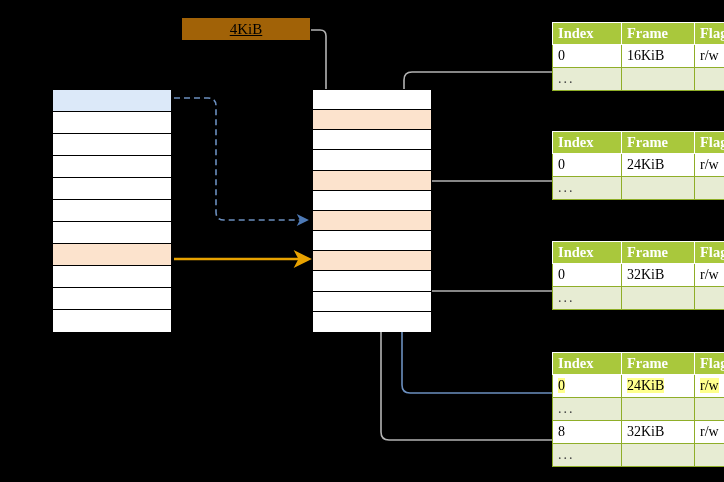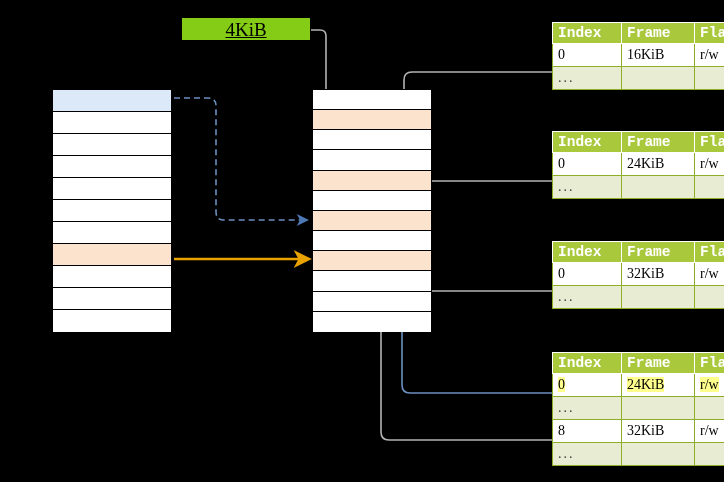--- a/index.html
+++ b/index.html
@@ -13,36 +13,35 @@
   
   .memcol{position:absolute;border:1px solid #000;box-sizing:border-box;background:#fff;}
   .memrow{box-sizing:border-box;border-bottom:1px solid #000;background:#fff;}
   .memrow:last-child{border-bottom:none;}
   .memrow.blue{background:#dce9f9;}
   .memrow.orange{background:#fce3cd;}
 
   
   .labelbox{
     position:absolute;box-sizing:border-box;
-    background:#84cc16;color:#000;
+    background:#a16207;color:#000;
     display:flex;align-items:center;justify-content:center;
-    font-size:19px;line-height:1;text-decoration:underline;
+    font-size:15px;line-height:1;text-decoration:underline;
   }
 
   
   .ptable{
     position:absolute;border-collapse:collapse;
     border:1px solid #8fae28;background:#fff;
     font-size:14px;table-layout:fixed;
   }
   .ptable th{
     background:#a9c83c;color:#fff;font-weight:bold;
     text-align:left;padding:2px 5px;border:1px solid #fff;
     font-size:14.5px;
-    font-family:Liberation Mono, monospace;
   }
   .ptable td{
     border:1px solid #8fae28;padding:2px 5px;color:#000;
     background:#fff;height:18px;line-height:18px;white-space:nowrap;
   }
   .ptable tr.dots td{background:#e7ecd3;color:#444;letter-spacing:2px;}
   .ptable td .hl{background:#ffff8d;}
   .col-index{width:58px;}
   .col-frame{width:62px;margin-left:20px;}
   .col-flags{width:52px;}

